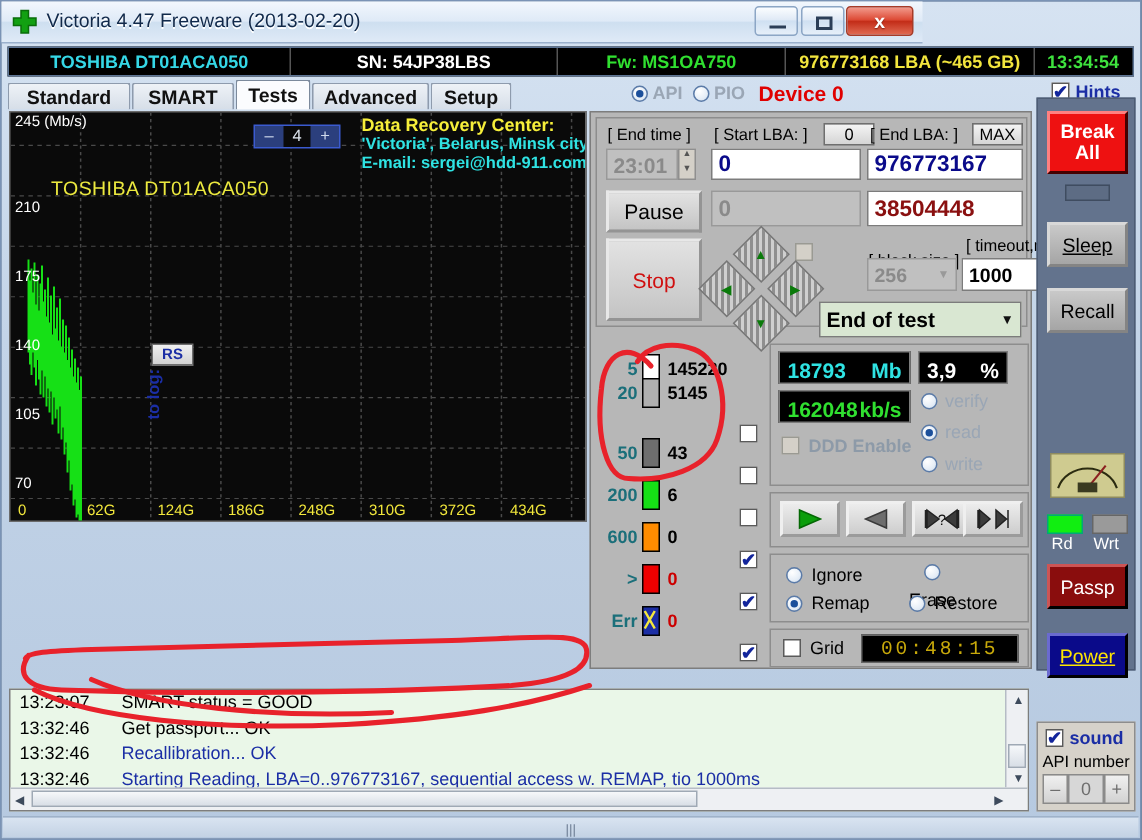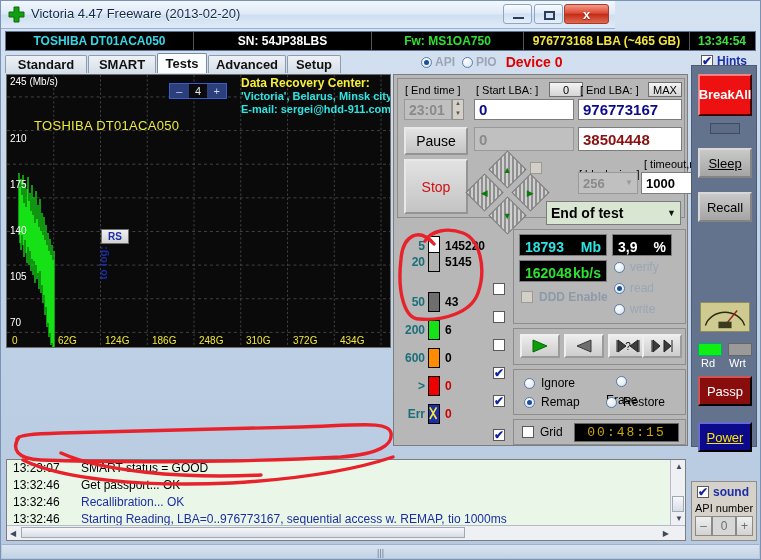--- a/index.html
+++ b/index.html
@@ -225,21 +225,21 @@
   #rightcol{
     position:absolute;left:690px;top:64px;width:66px;height:382px;
     background:#63738d;border:1px solid #4d5c74;box-sizing:border-box;
   }
   .rbtn{
     position:absolute;left:6px;width:54px;height:30px;
     display:flex;align-items:center;justify-content:center;
     font-size:13px;box-sizing:border-box;border:2px outset #d8d8d8;
   }
   #rb-break{top:8px;height:42px;background:#ee1111;color:#fff;font-weight:bold;
-    flex-direction:row;line-height:14px;border-color:#ff8080 #900 #900 #ff8080;}
+    flex-direction:column;line-height:14px;border-color:#ff8080 #900 #900 #ff8080;}
   #rb-stripe{position:absolute;left:18px;top:57px;width:30px;height:11px;
     background:#5d6c84;border:1px solid #3f4c60;box-sizing:border-box;}
   #rb-sleep{top:82px;background:linear-gradient(180deg,#c9c9c9,#a5a5a5);color:#000;}
   #rb-recall{top:126px;background:linear-gradient(180deg,#c9c9c9,#a5a5a5);color:#000;}
   #gauge{position:absolute;left:8px;top:236px;width:50px;height:30px;
     background:#cfcb90;border:1px solid #8e8b5f;box-sizing:border-box;overflow:hidden;}
   #rb-rdled{position:absolute;left:6px;top:277px;width:24px;height:13px;background:#11ee11;border:1px solid #0a7;box-sizing:border-box;}
   #rb-wrtled{position:absolute;left:36px;top:277px;width:24px;height:13px;background:#9a9a9a;border:1px solid #666;box-sizing:border-box;}
   .ledlab{position:absolute;font-size:11px;color:#fff;}
   #rb-passp{top:310px;background:#8a0d0d;color:#fff;border-color:#c55 #500 #500 #c55;}

